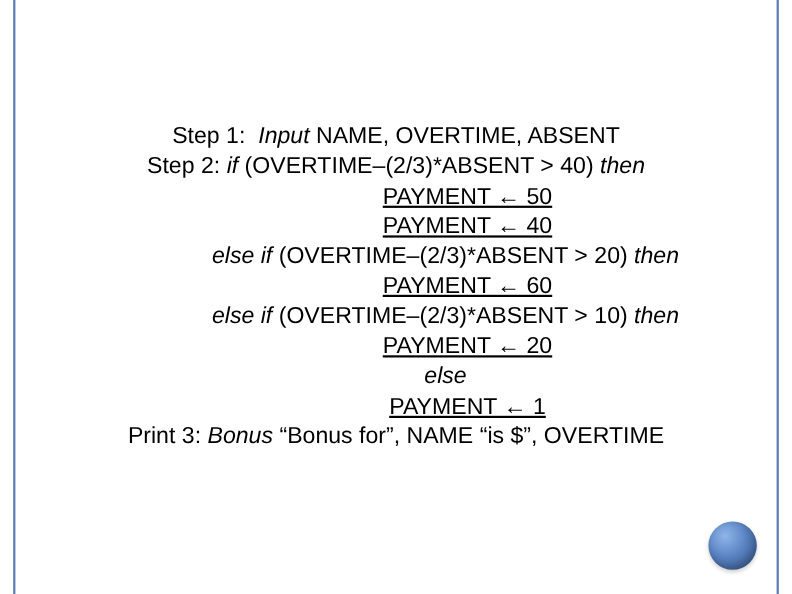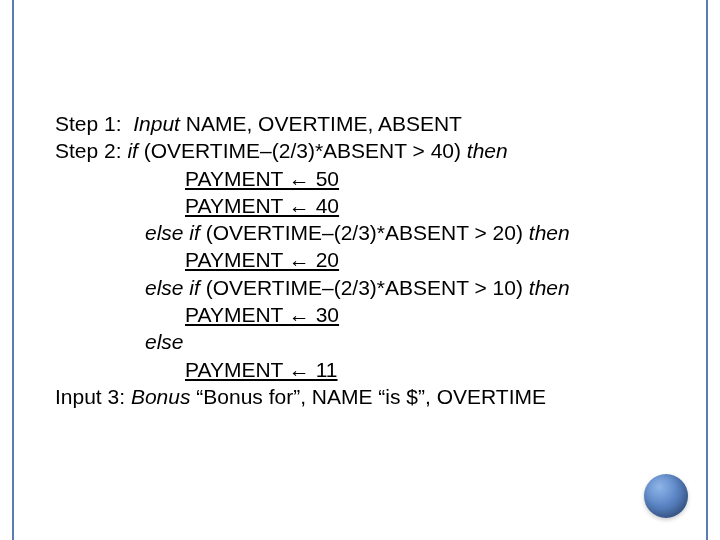--- a/index.html
+++ b/index.html
@@ -37,20 +37,21 @@
     position: absolute;
     top: 110px;
     left: 55px;
     right: 55px;
     font-size: 21px;
     line-height: 1.3;
     color: #000;
   }
   .line {
     white-space: pre;
+    text-align: center;
   }
   .ind1 { padding-left: 90px; }
   .ind2 { padding-left: 130px; text-decoration: underline; }
   .italic { font-style: italic; }
   .ball {
     position: absolute;
     right: 32px;
     bottom: 22px;
     width: 44px;
     height: 44px;
@@ -72,29 +73,29 @@
 
     <div class="line"><span>Step 2: </span><span class="italic">if </span><span>(OVERTIME–(2/3)*ABSENT &gt; 40) </span><span class="italic">then</span></div>
 
     <div class="line ind2">PAYMENT ← 50</div>
 
 
     <div class="line ind2">PAYMENT ← 40</div>
 
     <div class="line ind1"><span class="italic">else if </span><span>(OVERTIME–(2/3)*ABSENT &gt; 20) </span><span class="italic">then</span></div>
 
-    <div class="line ind2">PAYMENT ← 20</div>
+    <div class="line ind2">PAYMENT ← 60</div>
 
     <div class="line ind1"><span class="italic">else if </span><span>(OVERTIME–(2/3)*ABSENT &gt; 10) </span><span class="italic">then</span></div>
 
-    <div class="line ind2">PAYMENT ← 30</div>
+    <div class="line ind2">PAYMENT ← 20</div>
 
     <div class="line ind1 italic">else</div>
 
-    <div class="line ind2">PAYMENT ← 11</div>
+    <div class="line ind2">PAYMENT ← 1</div>
 
 
-    <div class="line"><span>Input 3: </span><span class="italic">Bonus </span><span>“Bonus for”, NAME “is $”, OVERTIME</span></div>
+    <div class="line"><span>Print 3: </span><span class="italic">Bonus </span><span>“Bonus for”, NAME “is $”, OVERTIME</span></div>
 
   </div>
 
   <div class="ball"></div>
 </div>
 
 </body></html>

